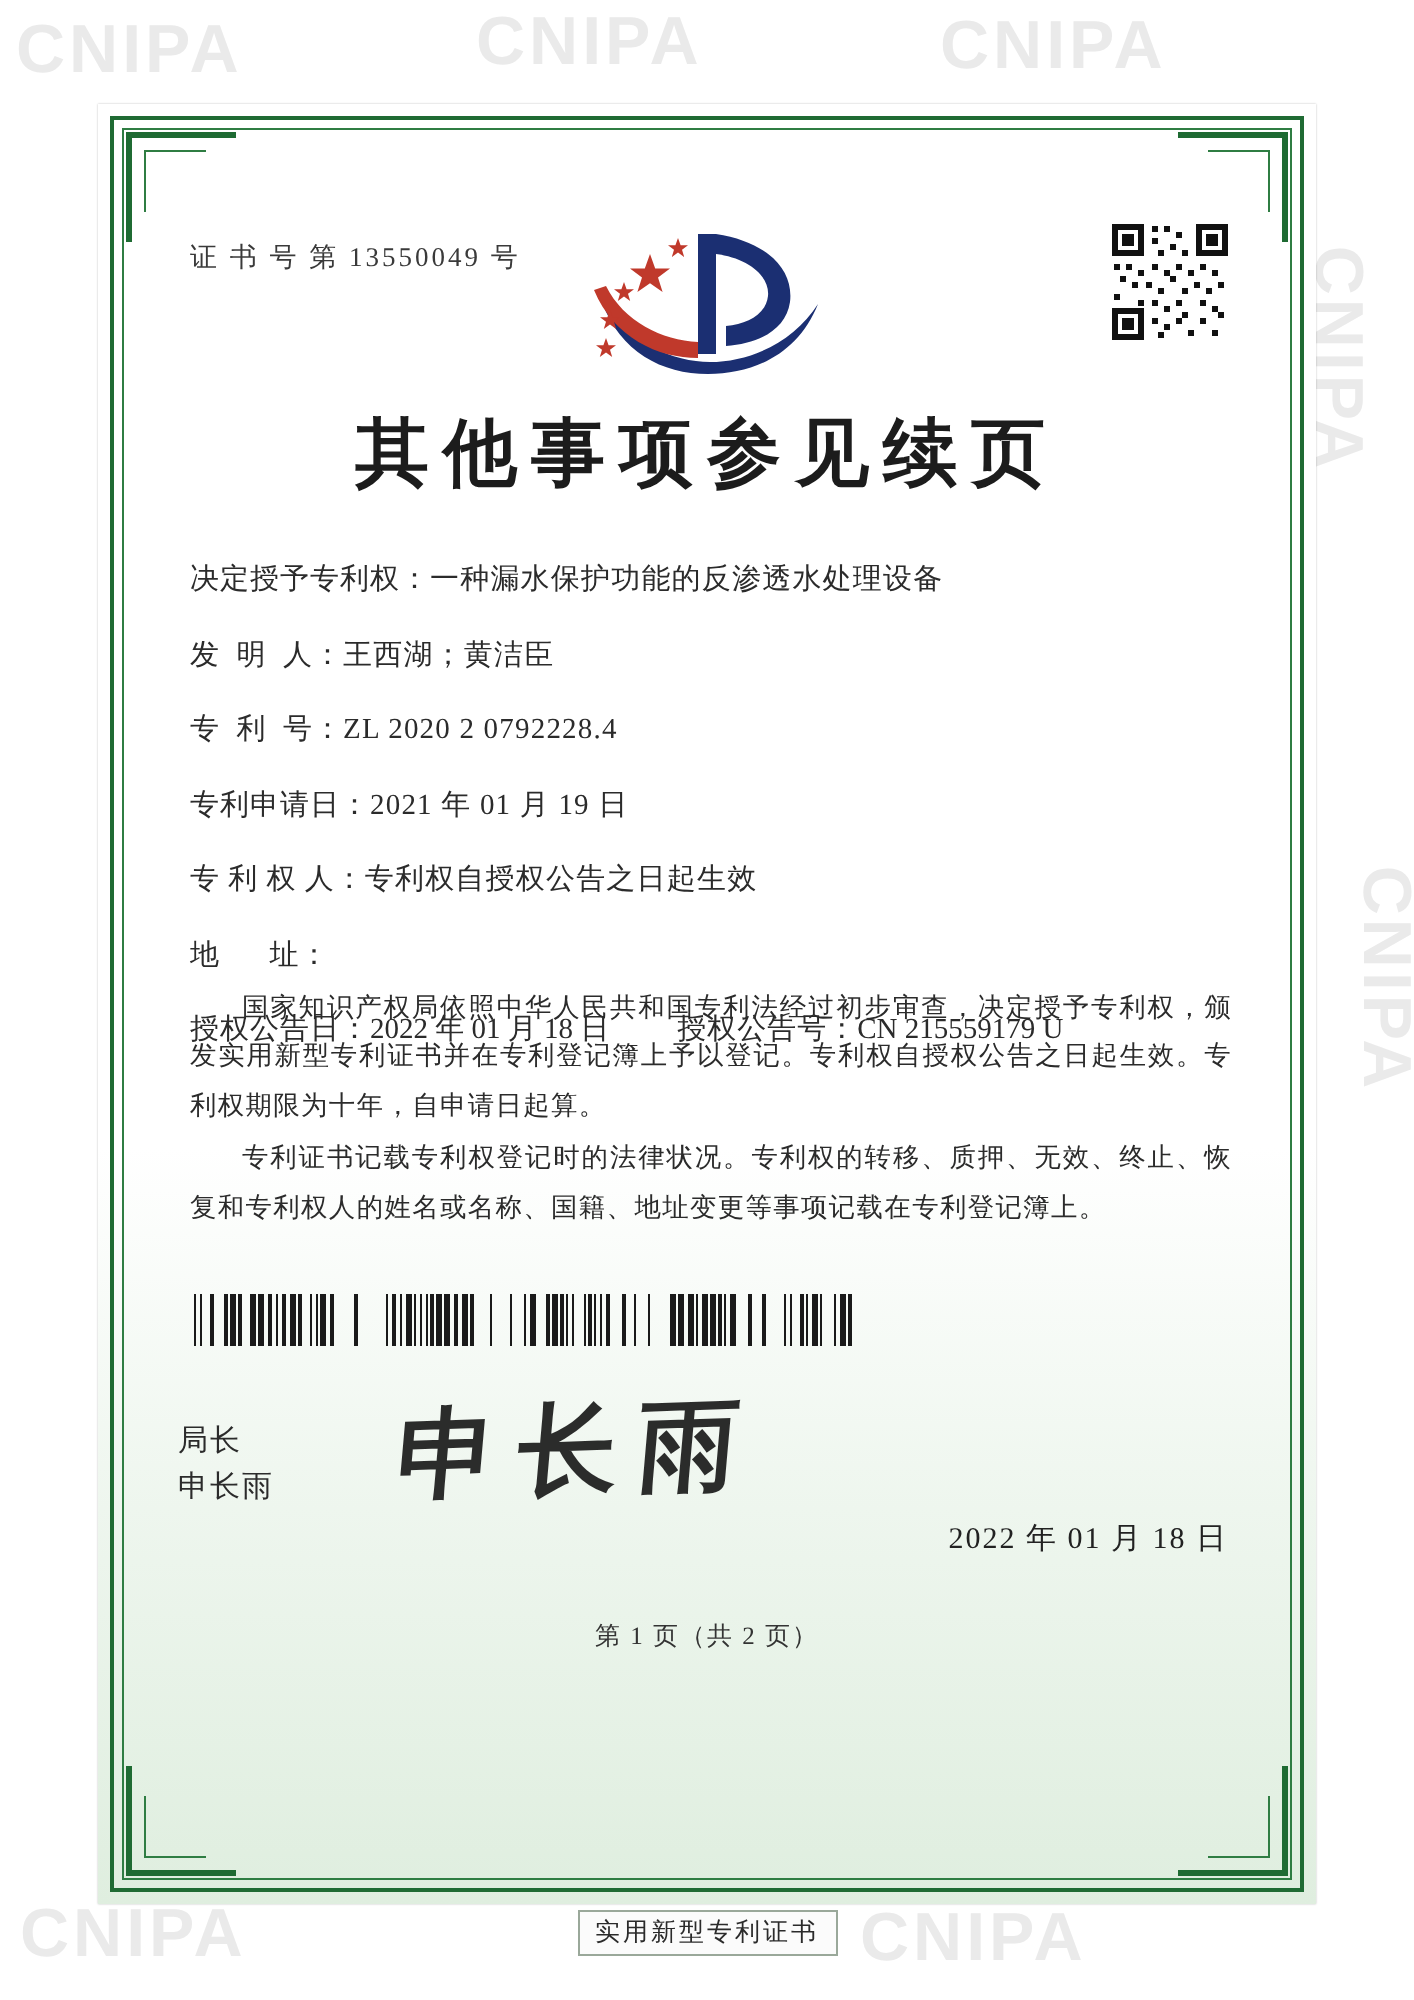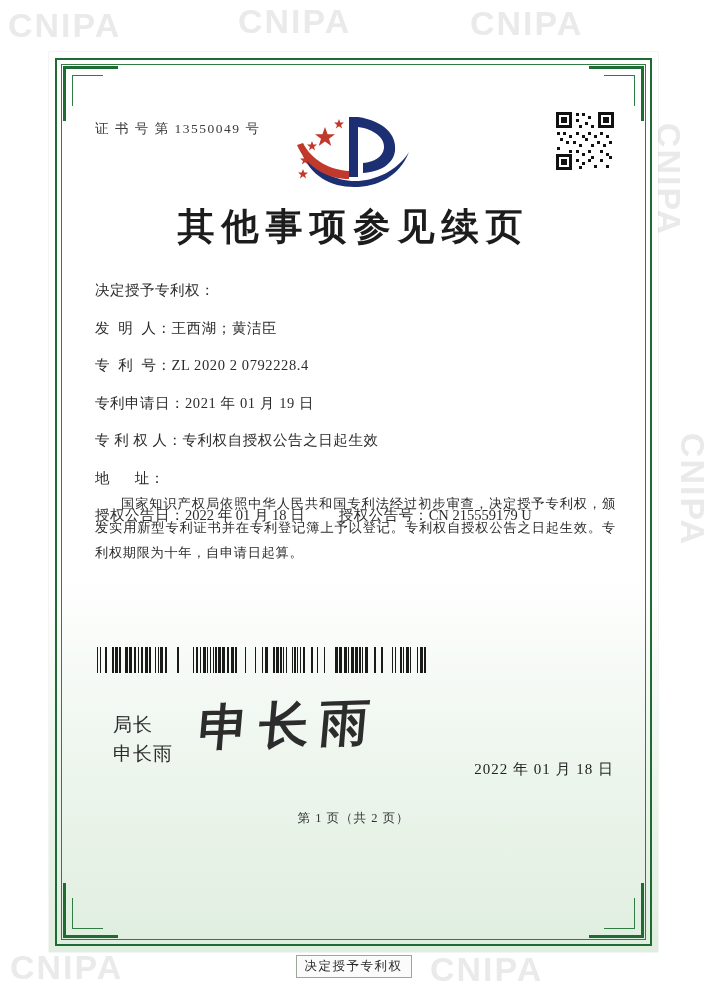--- a/index.html
+++ b/index.html
@@ -168,23 +168,23 @@
   }
   .barcode i {
     display: block;
     background: #1a1a1a;
     margin-right: 1.5px;
   }
 
   
   .sig-title {
     position: absolute;
-    left: 64px;
+    left: 40px;
     top: 658px;
-    font-size: 19px;
+    font-size: 15px;
     line-height: 1.55;
     color: #2b2b2b;
     letter-spacing: 1px;
   }
   .sig-hand {
     position: absolute;
     left: 150px;
     top: 640px;
     font-size: 50px;
     color: #1b1b1b;
@@ -328,20 +328,21 @@
         <polygon points="24,58 25.3,61.6 29,61.6 26,63.9 27.1,67.5 24,65.3 20.9,67.5 22,63.9 19,61.6 22.7,61.6"></polygon>
       </g>
     </svg>
   </div>
 
   <div class="title">其他事项参见续页</div>
 
   <div class="fields" id="fields">
       <div class="frow">
         <div class="flabel">决定授予专利权：</div>
+        <div class="fvalue">一种漏水保护功能的反渗透水处理设备</div>
       </div>
       <div class="frow">
         <div class="flabel">发  明  人：</div>
         <div class="fvalue">王西湖；黄洁臣</div>
       </div>
       <div class="frow">
         <div class="flabel">专  利  号：</div>
         <div class="fvalue">ZL 2020 2 0792228.4</div>
       </div>
       <div class="frow">
@@ -362,20 +363,21 @@
         </div>
         <div class="pub-right">
           <span class="flabel">授权公告号：</span>
           <span>CN 215559179 U</span>
         </div>
       </div>
     </div>
 
   <div class="paras" id="paras">
       <p>国家知识产权局依照中华人民共和国专利法经过初步审查，决定授予专利权，颁发实用新型专利证书并在专利登记簿上予以登记。专利权自授权公告之日起生效。专利权期限为十年，自申请日起算。</p>
+      <p>专利证书记载专利权登记时的法律状况。专利权的转移、质押、无效、终止、恢复和专利权人的姓名或名称、国籍、地址变更等事项记载在专利登记簿上。</p>
     </div>
 
   <div class="barcode" id="barcode">
       <i style="width: 1.4px;"></i>
       <i style="width: 1.4px;"></i>
       <i style="width: 1.4px; background: transparent;"></i>
       <i style="width: 1.4px;"></i>
       <i style="width: 3px; background: transparent;"></i>
       <i style="width: 1.4px;"></i>
       <i style="width: 3px;"></i>
@@ -474,14 +476,14 @@
     <div>局长</div>
     <div>申长雨</div>
   </div>
   <div class="sig-hand">申长雨</div>
 
   <div class="sig-date">2022 年 01 月 18 日</div>
   <div class="page-no">第 1 页（共 2 页）</div>
 </div>
 
 <div class="bottom-note">
-  <span>决定授予专利权</span>
+  <span>实用新型专利证书</span>
 </div>
 
 </body></html>

